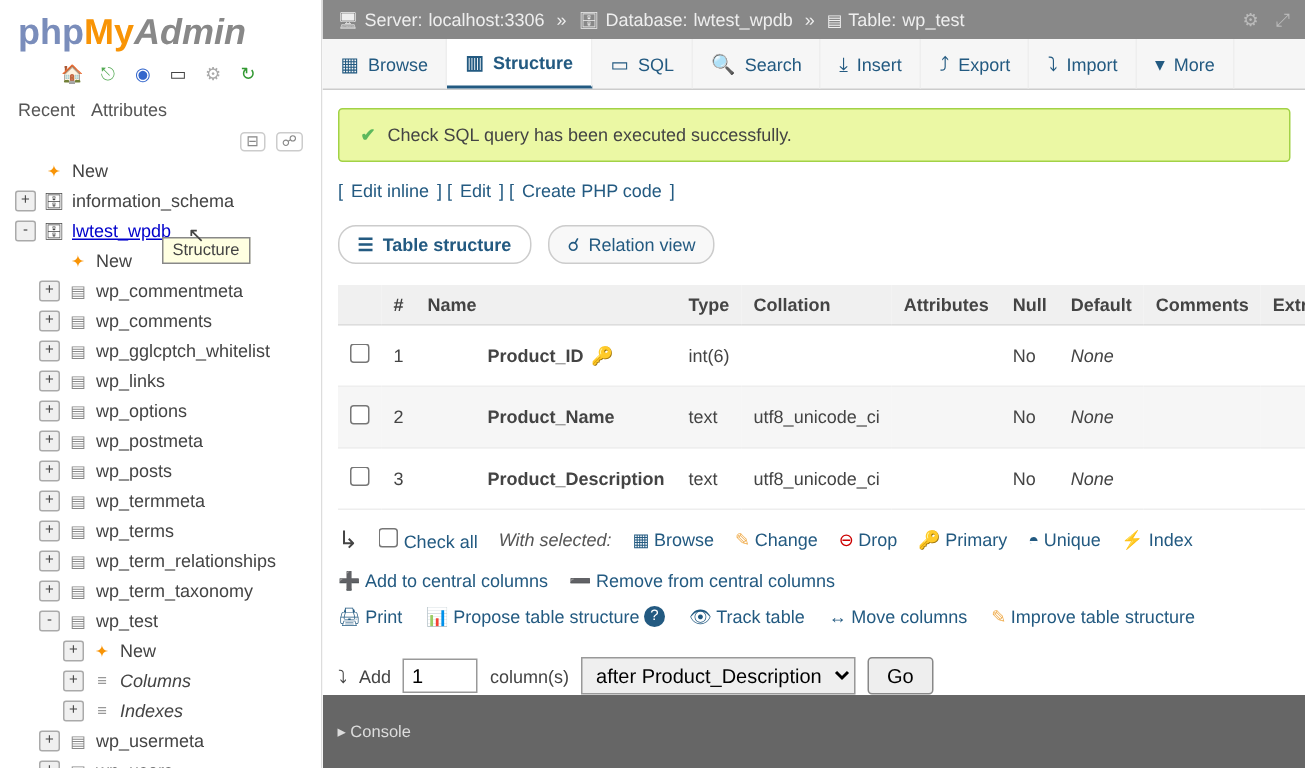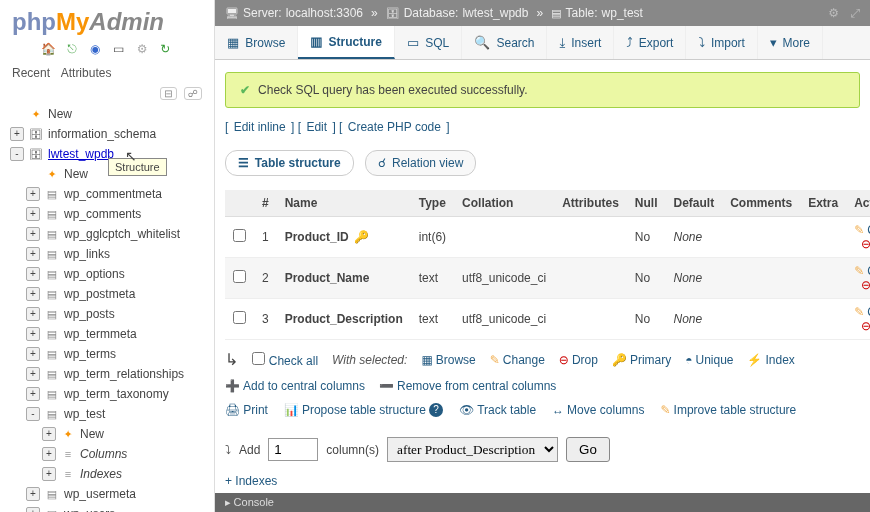--- a/index.html
+++ b/index.html
@@ -43,36 +43,36 @@
 .sql-kw { color: #ad3a7e; } .sql-str { color: #3a7ead; }
 .sql-links { text-align: left; padding: 4px 0 10px 0; color: #235a81; }
 .sql-links a { color: #235a81; text-decoration: none; margin: 0 2px; cursor:pointer;}
 .subtabs { padding: 6px 0 14px 0; }
 .sbtn { border: 1px solid #ccc; border-radius: 12px; padding: 5px 12px; margin-right: 8px; background: #f8f8f8; cursor: pointer; color:#235a81; display:inline-flex; align-items:center; gap:6px;}
 .sbtn.active { font-weight: bold; background:#fff;}
 table.cols { width: 100%; border-collapse: collapse; }
 table.cols th { text-align: left; padding: 6px 8px; border-bottom: 1px solid #ddd; background: #f0f0f0; font-weight: bold; }
 table.cols td { padding: 6px 8px; border-bottom: 1px solid #eee; }
 table.cols tr.odd { background: #f6f6f6; }
-.colname { font-weight: bold; }
+.colname { font-weight: bold; margin-left: 40px; }
 .key-icon { color: #f0ad4e; margin-left:2px;}
 .action-link { color: #235a81; cursor: pointer; display:inline-flex; align-items:center; gap:3px;}
 .action-link.red { color: #cc0000; }
 .pencil{color:#f0ad4e;} .xmark{color:#cc0000;} .blue{color:#235a81;} .gold{color:#f0ad4e;}
 .toolbar { padding: 10px 0; display: flex; flex-wrap: wrap; align-items: center; gap: 14px; }
 .toolbar .arrow { font-size: 16px; }
 .wsel { color: #555; font-style: italic; }
 .toolbar2 { padding: 0 0 12px 0; display: flex; flex-wrap: wrap; align-items: center; gap: 16px; }
 .addrow { display: flex; align-items: center; gap: 8px; padding: 8px 0; }
 .addrow input[type=text]{ width: 50px; padding: 3px 5px; border:1px solid #999;}
-.addrow select{ padding: 3px 5px; border:1px solid #999;font-family:Liberation Serif, serif;}
+.addrow select{ padding: 3px 5px; border:1px solid #999;}
 .addrow button{ padding: 4px 12px; border:1px solid #888; background:#eee; border-radius:3px; cursor:pointer;}
 .idx-link { color: #235a81; cursor: pointer; padding:4px 0; display:block;}
 .qicon{ display:inline-block; width:14px; height:14px; border-radius:50%; background:#235a81; color:#fff; text-align:center; line-height:14px; font-size:10px;}
-.console { position: absolute; bottom: 0; left: 215px; right: 0; background: #666; color: #ddd; padding: 3px 10px; font-size: 11px; }
+.console { position: absolute; bottom: 0; left: 215px; right: 0; background: #666; color: #ddd; padding: 18px 10px; font-size: 11px; }
 </style>
 </head>
 <body>
 
 <div class="layout">
   <div class="sidebar">
     <div class="logo">
       <span class="php">php</span><span class="my">My</span><span class="admin">Admin</span>
     </div>
     <div class="sidebar-icons">

